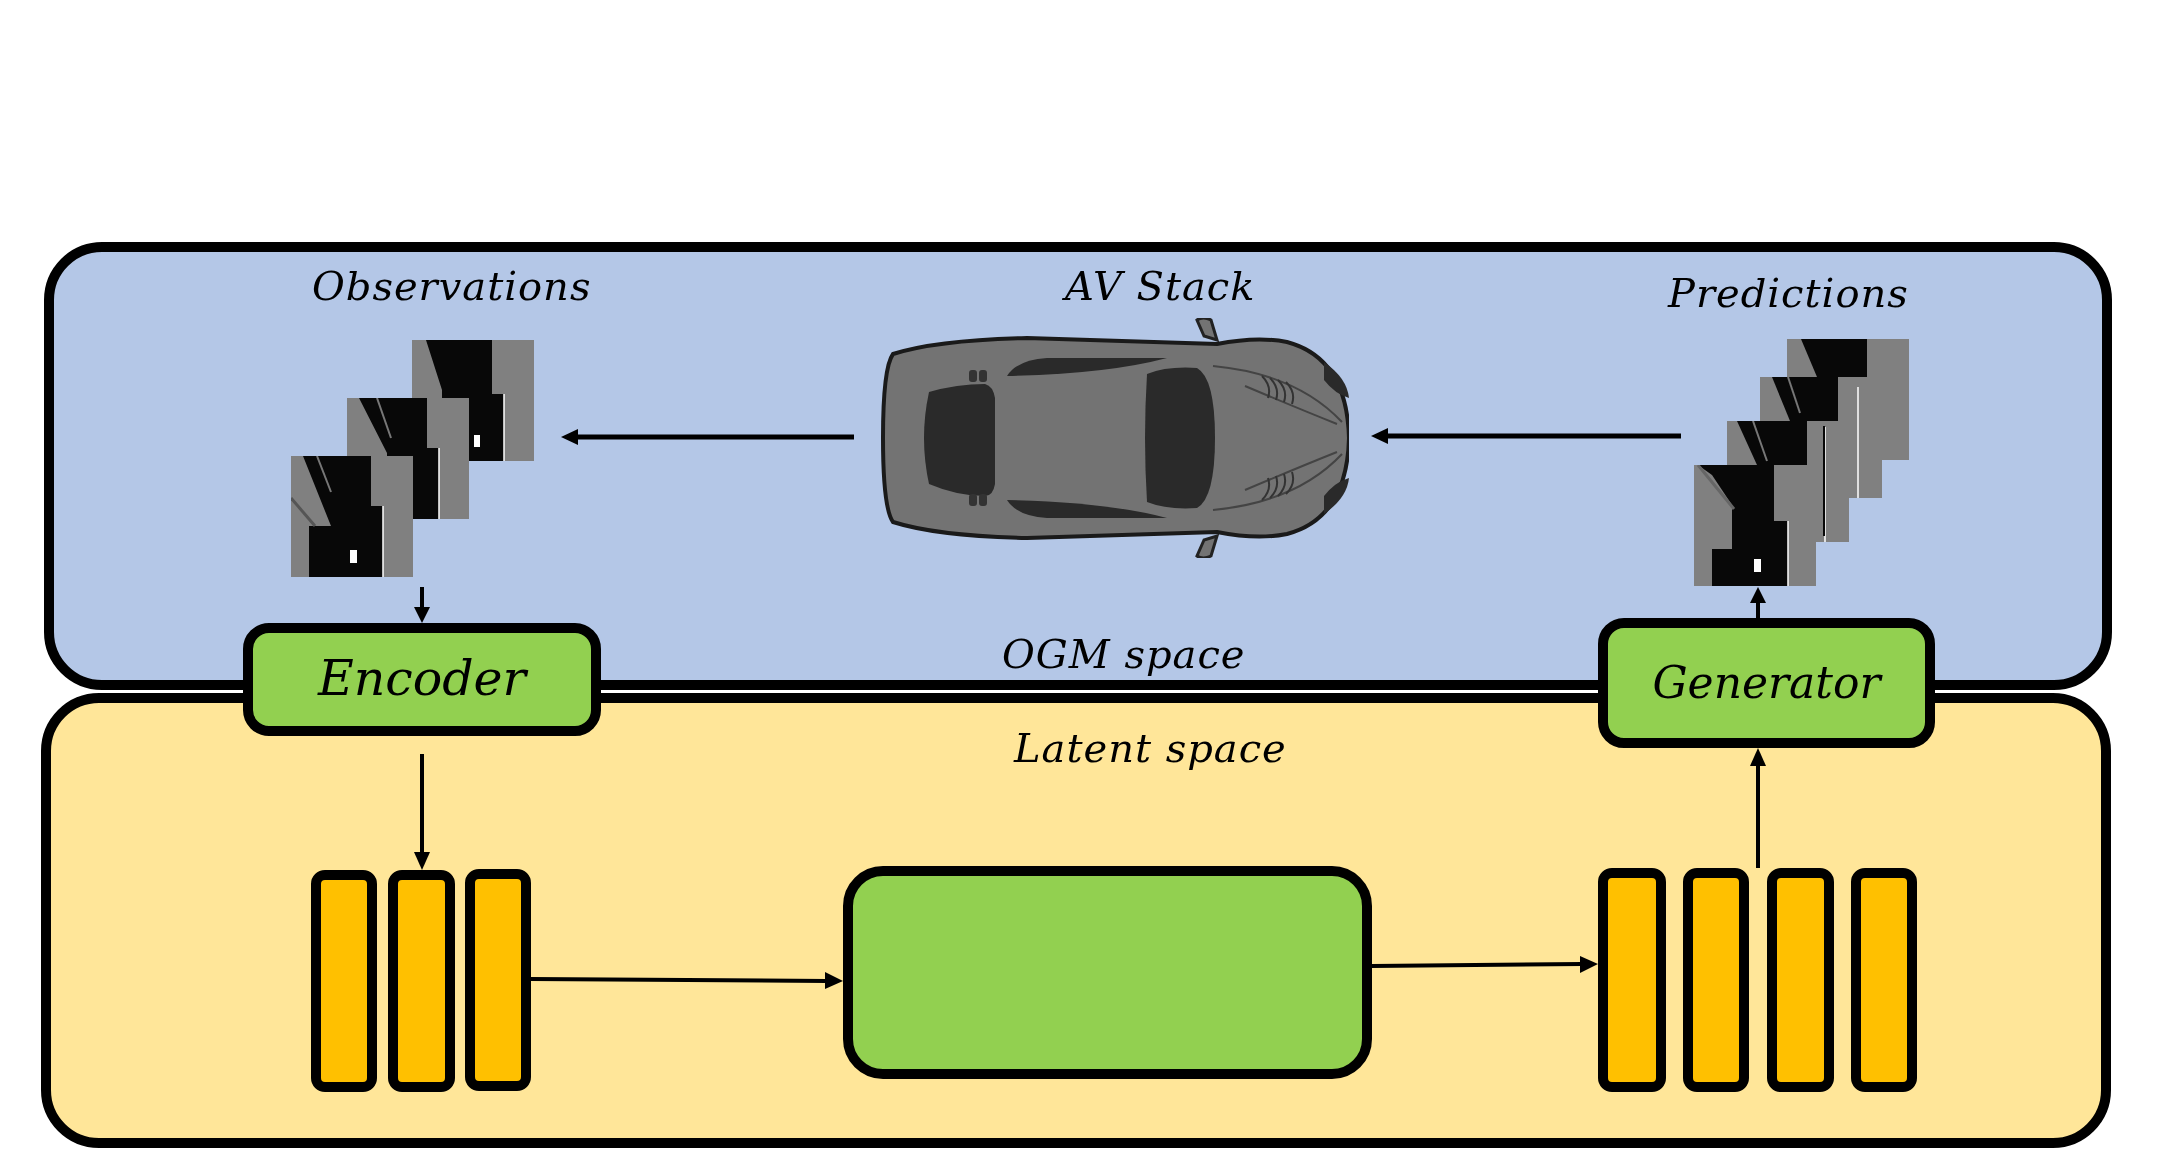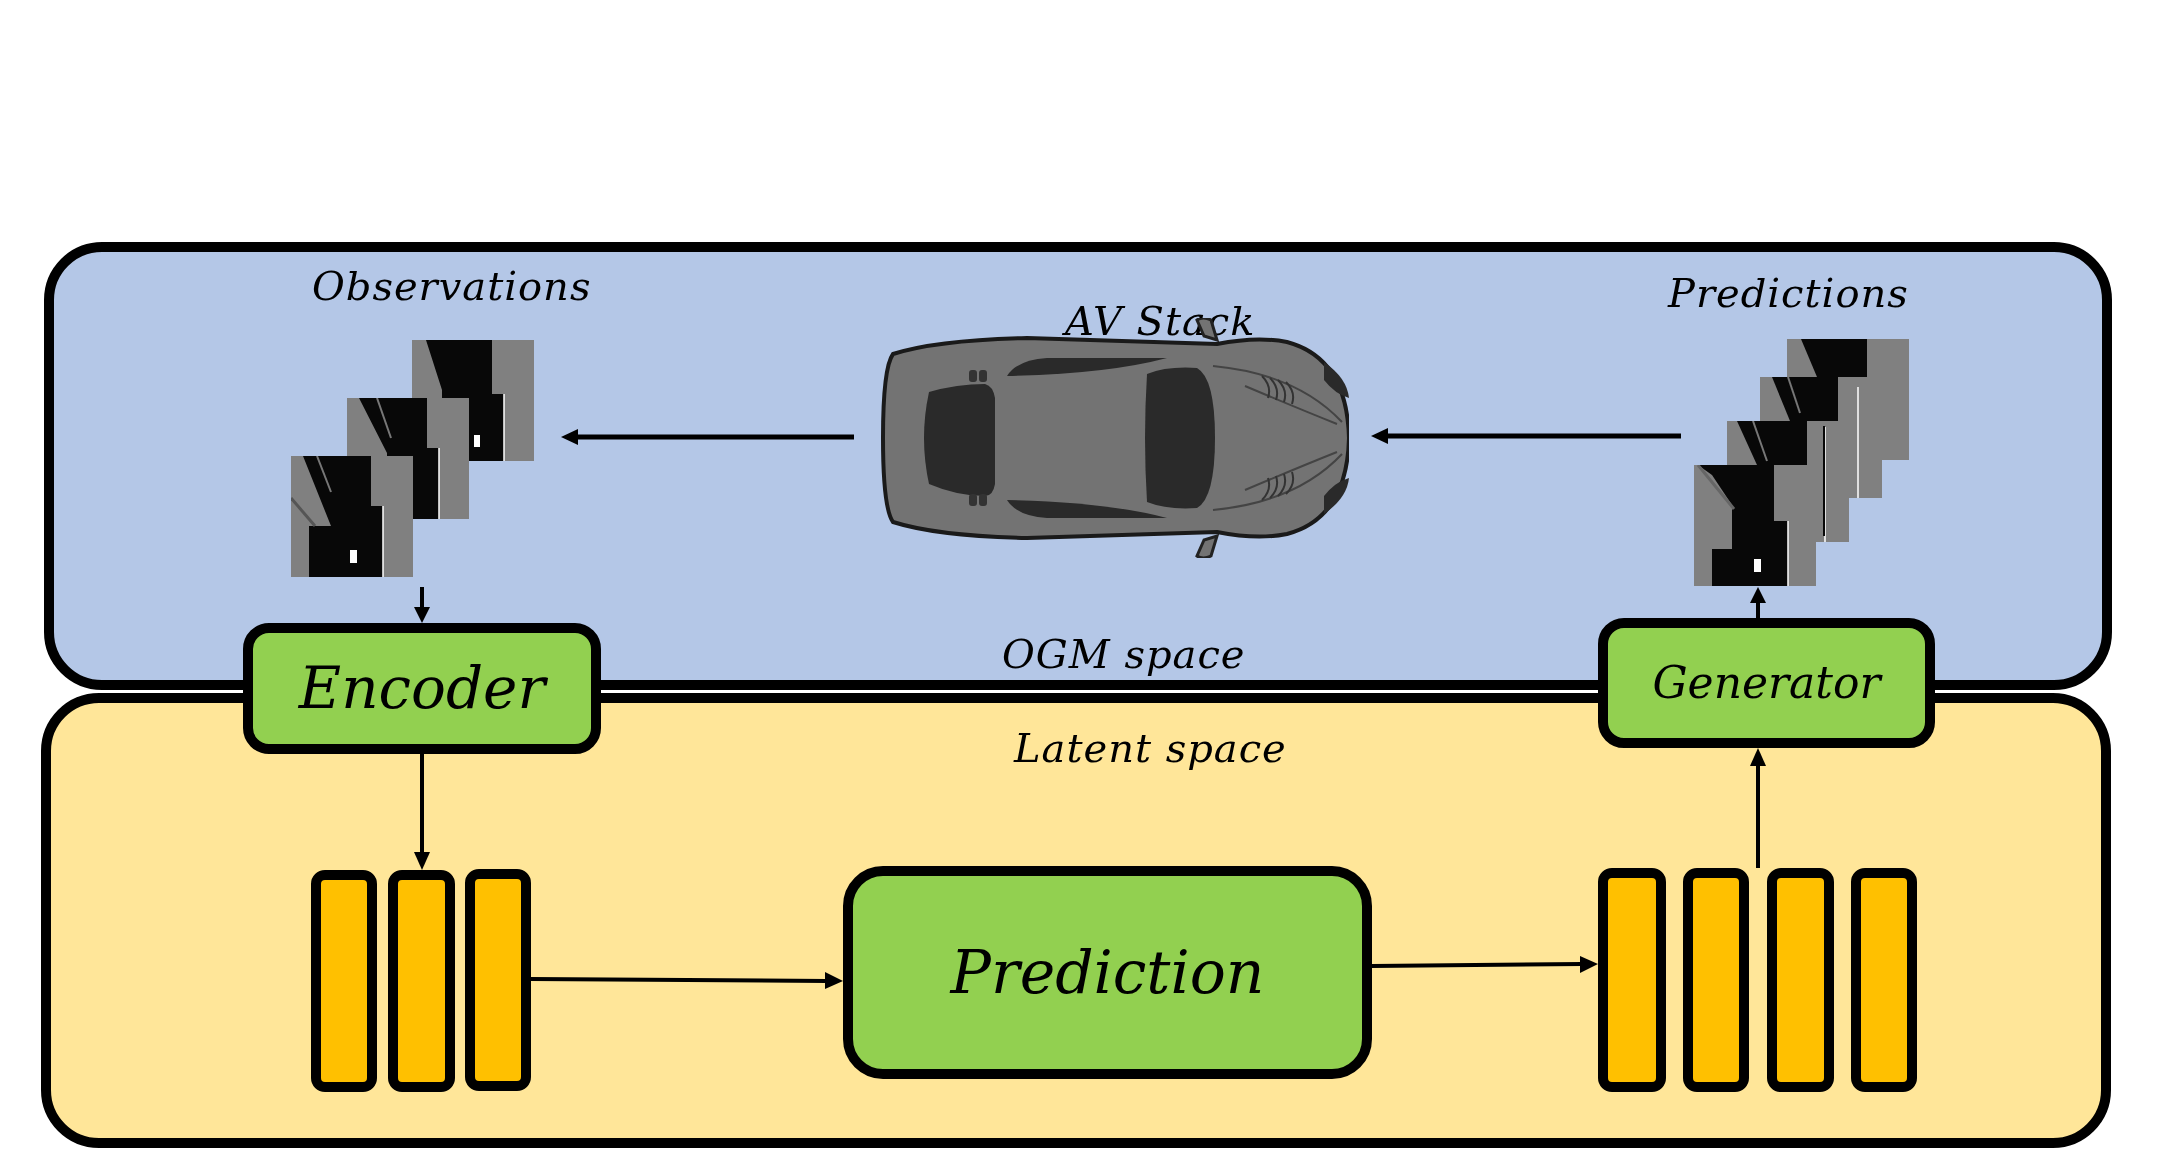--- a/index.html
+++ b/index.html
@@ -7,36 +7,36 @@
          font-family:"DejaVu Serif", "Liberation Serif", serif; }
   .abs { position:absolute; box-sizing:border-box; }
   .region { border:10px solid #000; border-radius:58px; }
   .ogm { left:44px; top:242px; width:2068px; height:448px; background:#B4C7E7; }
   .latent { left:41px; top:693px; width:2070px; height:455px; background:#FFE699; }
   .label { font-style:italic; color:#000; white-space:nowrap; line-height:1; }
   .lbl-sm { font-size:40px; letter-spacing:1px; }
   .box { background:#92D050; border:10px solid #000; border-radius:26px;
          display:flex; align-items:center; justify-content:center; text-align:center;
          font-style:italic; color:#000; line-height:1.15; }
-  .encoder { left:243px; top:623px; width:358px; height:131px; font-size:58px; }
+  .encoder { left:243px; top:623px; width:358px; height:113px; font-size:49px; }
   .generator { left:1598px; top:618px; width:337px; height:130px; font-size:44px; }
   .prednet { left:843px; top:866px; width:529px; height:213px; font-size:60px; border-radius:40px; }
   .bar { background:#FFC000; border:10px solid #000; border-radius:14px; }
   .frame { width:122px; height:121px; background:#808080; overflow:hidden; }
   .frame svg { display:block; }
   .arrow svg { display:block; overflow:visible; }
 </style>
 </head>
 <body>
 
 <div class="abs region ogm"></div>
 <div class="abs region latent"></div>
 
 <div class="abs label lbl-sm" style="left:312px; top:266px;">Observations</div>
-<div class="abs label lbl-sm" style="left:1065px; top:266px;margin-top:35px;">AV Stack</div>
+<div class="abs label lbl-sm" style="left:1065px; top:266px;">AV Stack</div>
 <div class="abs label lbl-sm" style="left:1668px; top:273px;">Predictions</div>
 <div class="abs label lbl-sm" style="left:1002px; top:623px;margin-top:11px;">OGM space</div>
 <div class="abs label lbl-sm" style="left:978px; top:728px;margin-left:36px;">Latent space</div>
 
 <div class="abs frame" style="left:412px; top:340px;">
   <svg width="122" height="121" viewBox="0 0 122 121">
     <polygon points="14,0 80,0 80,54 92,54 92,121 30,121 30,50" fill="#080808"></polygon>
     <rect x="62" y="95" width="6" height="12" fill="#fff"></rect>
     <line x1="92" y1="54" x2="92" y2="121" stroke="#fff" stroke-width="1.5"></line>
   </svg>
@@ -137,21 +137,20 @@
 </div>
 
 <div class="abs box encoder">
   <span>Encoder</span>
 </div>
 <div class="abs box generator">
   <span>Generator</span>
 </div>
 <div class="abs box prednet">
   <div>
-    <div>Prediction</div>
   </div>
 </div>
 
 <div class="abs bar" style="left:311px; top:870px; width:66px; height:222px;"></div>
 <div class="abs bar" style="left:388px; top:870px; width:67px; height:222px;"></div>
 <div class="abs bar" style="left:465px; top:869px; width:66px; height:222px;"></div>
 
 <div class="abs bar" style="left:1598px; top:868px; width:68px; height:224px;"></div>
 <div class="abs bar" style="left:1683px; top:868px; width:66px; height:224px;"></div>
 <div class="abs bar" style="left:1767px; top:868px; width:67px; height:224px;"></div>

